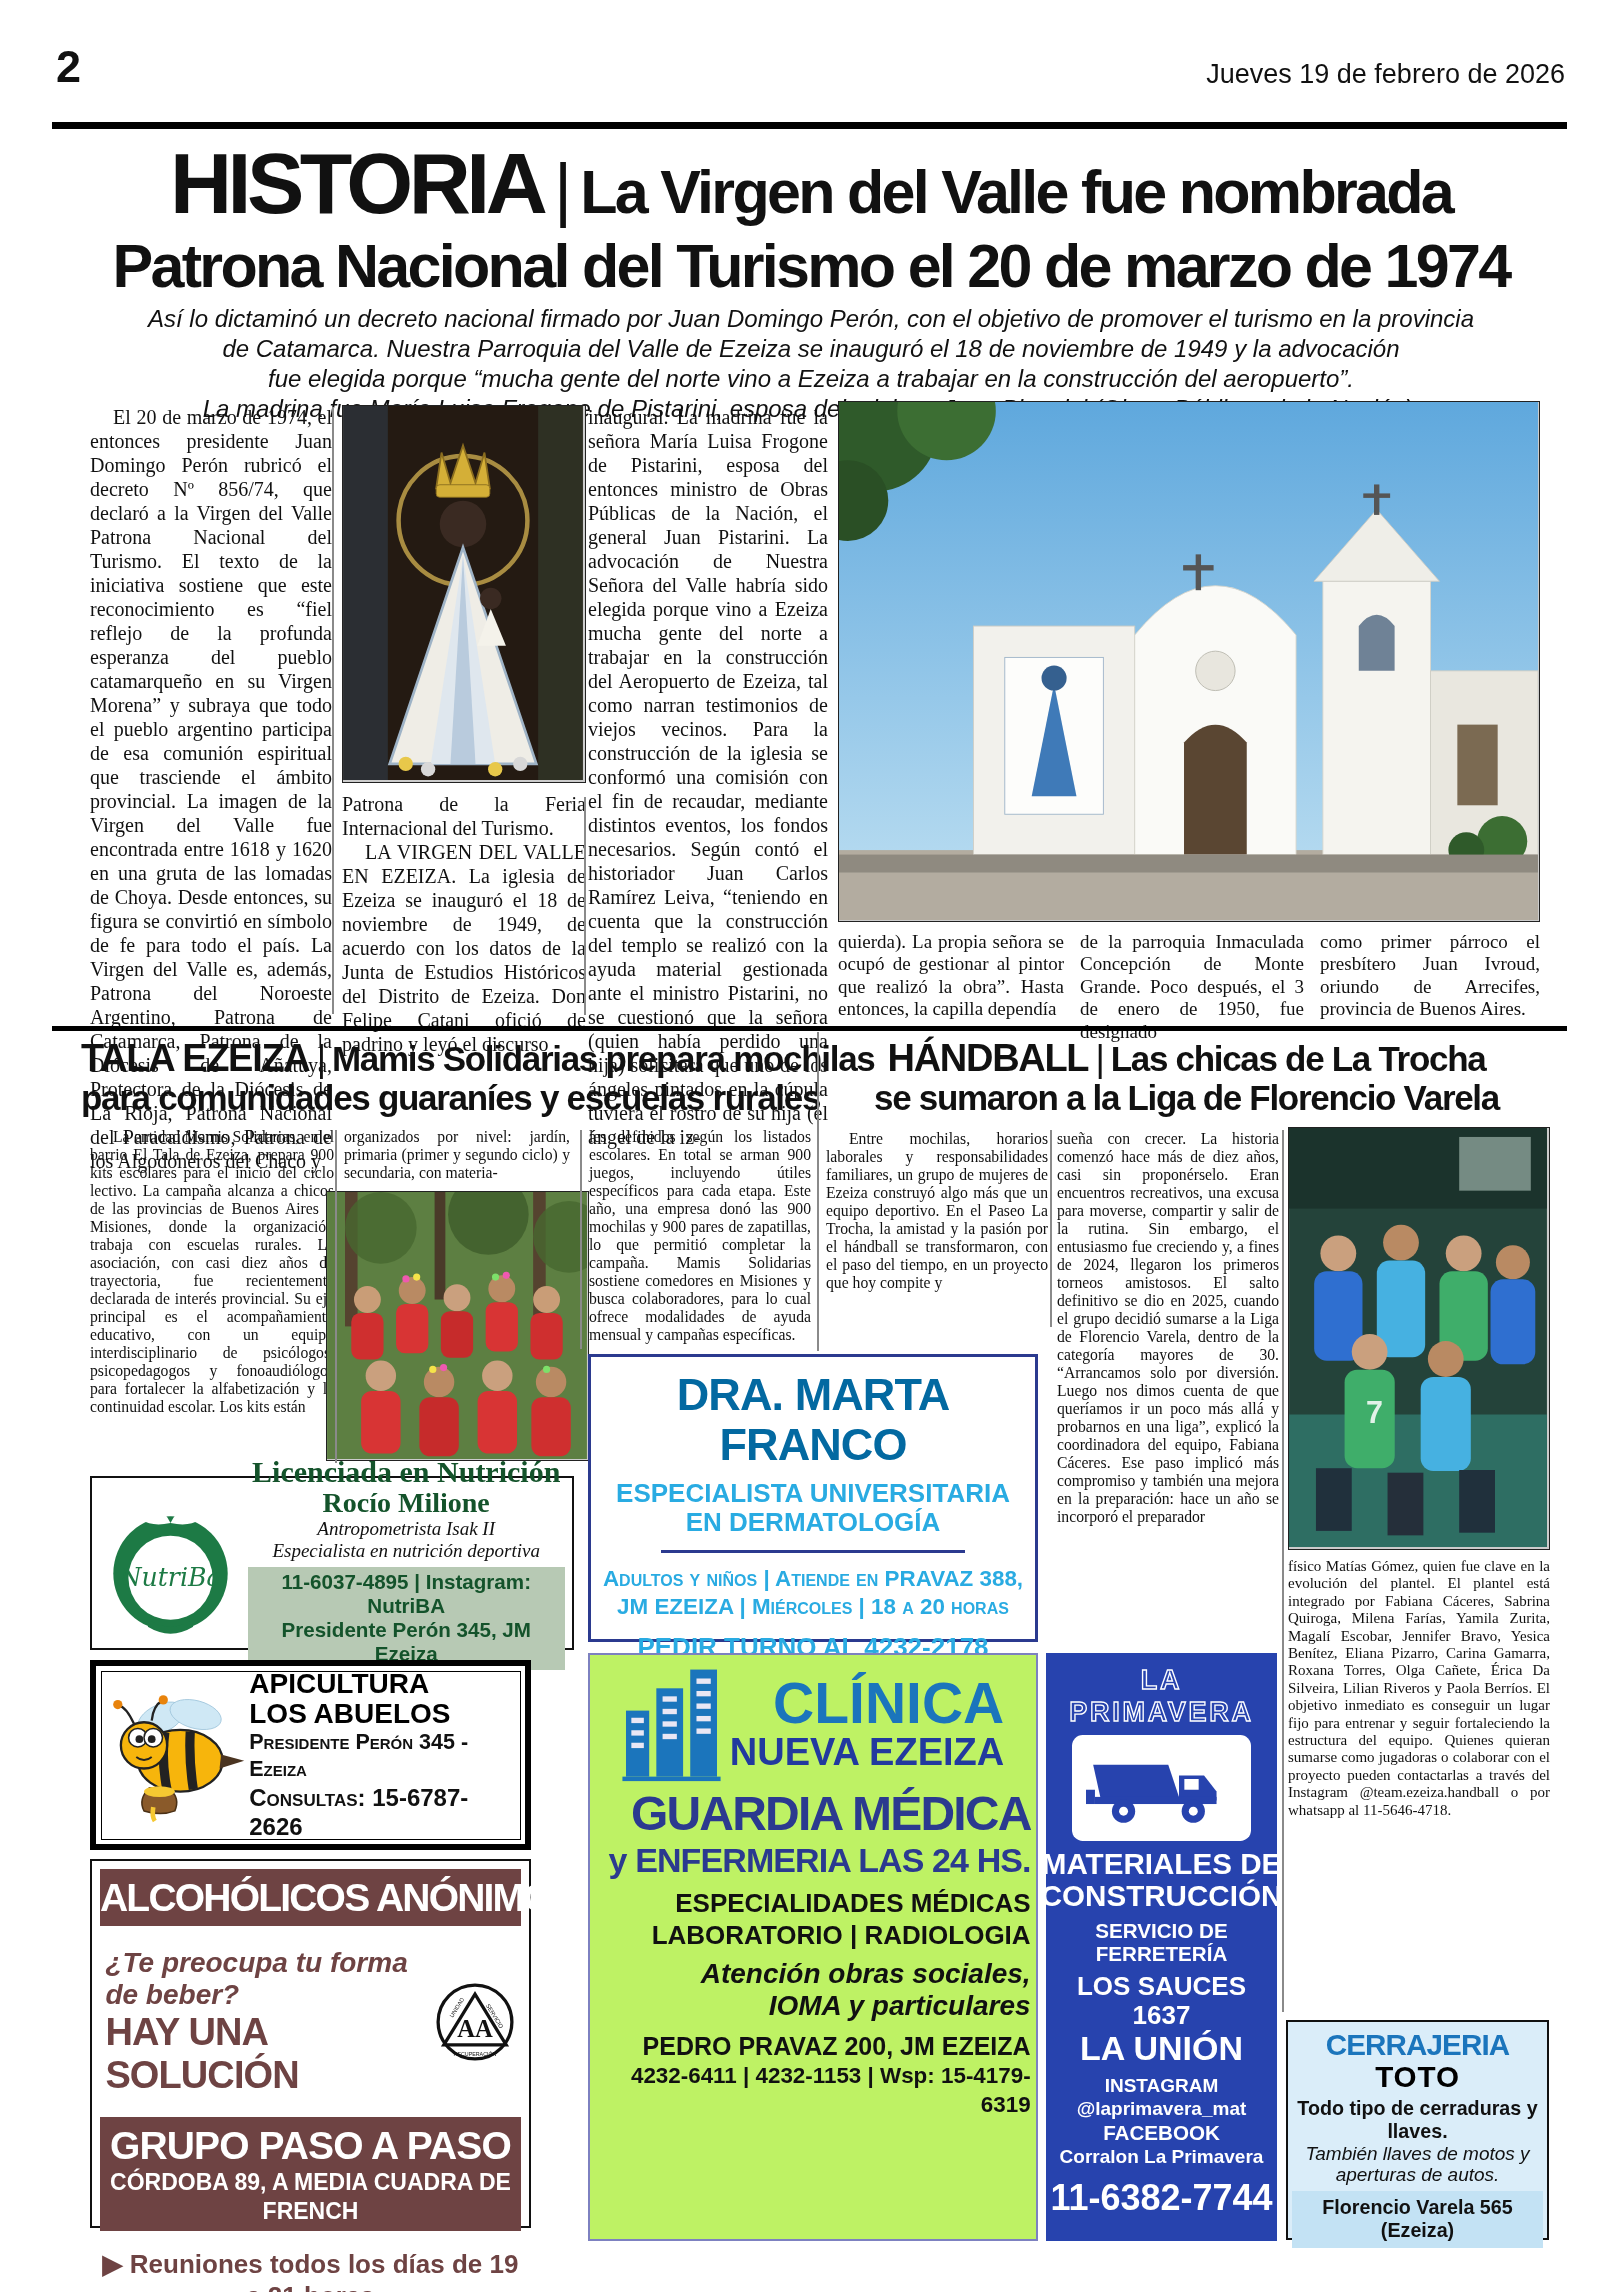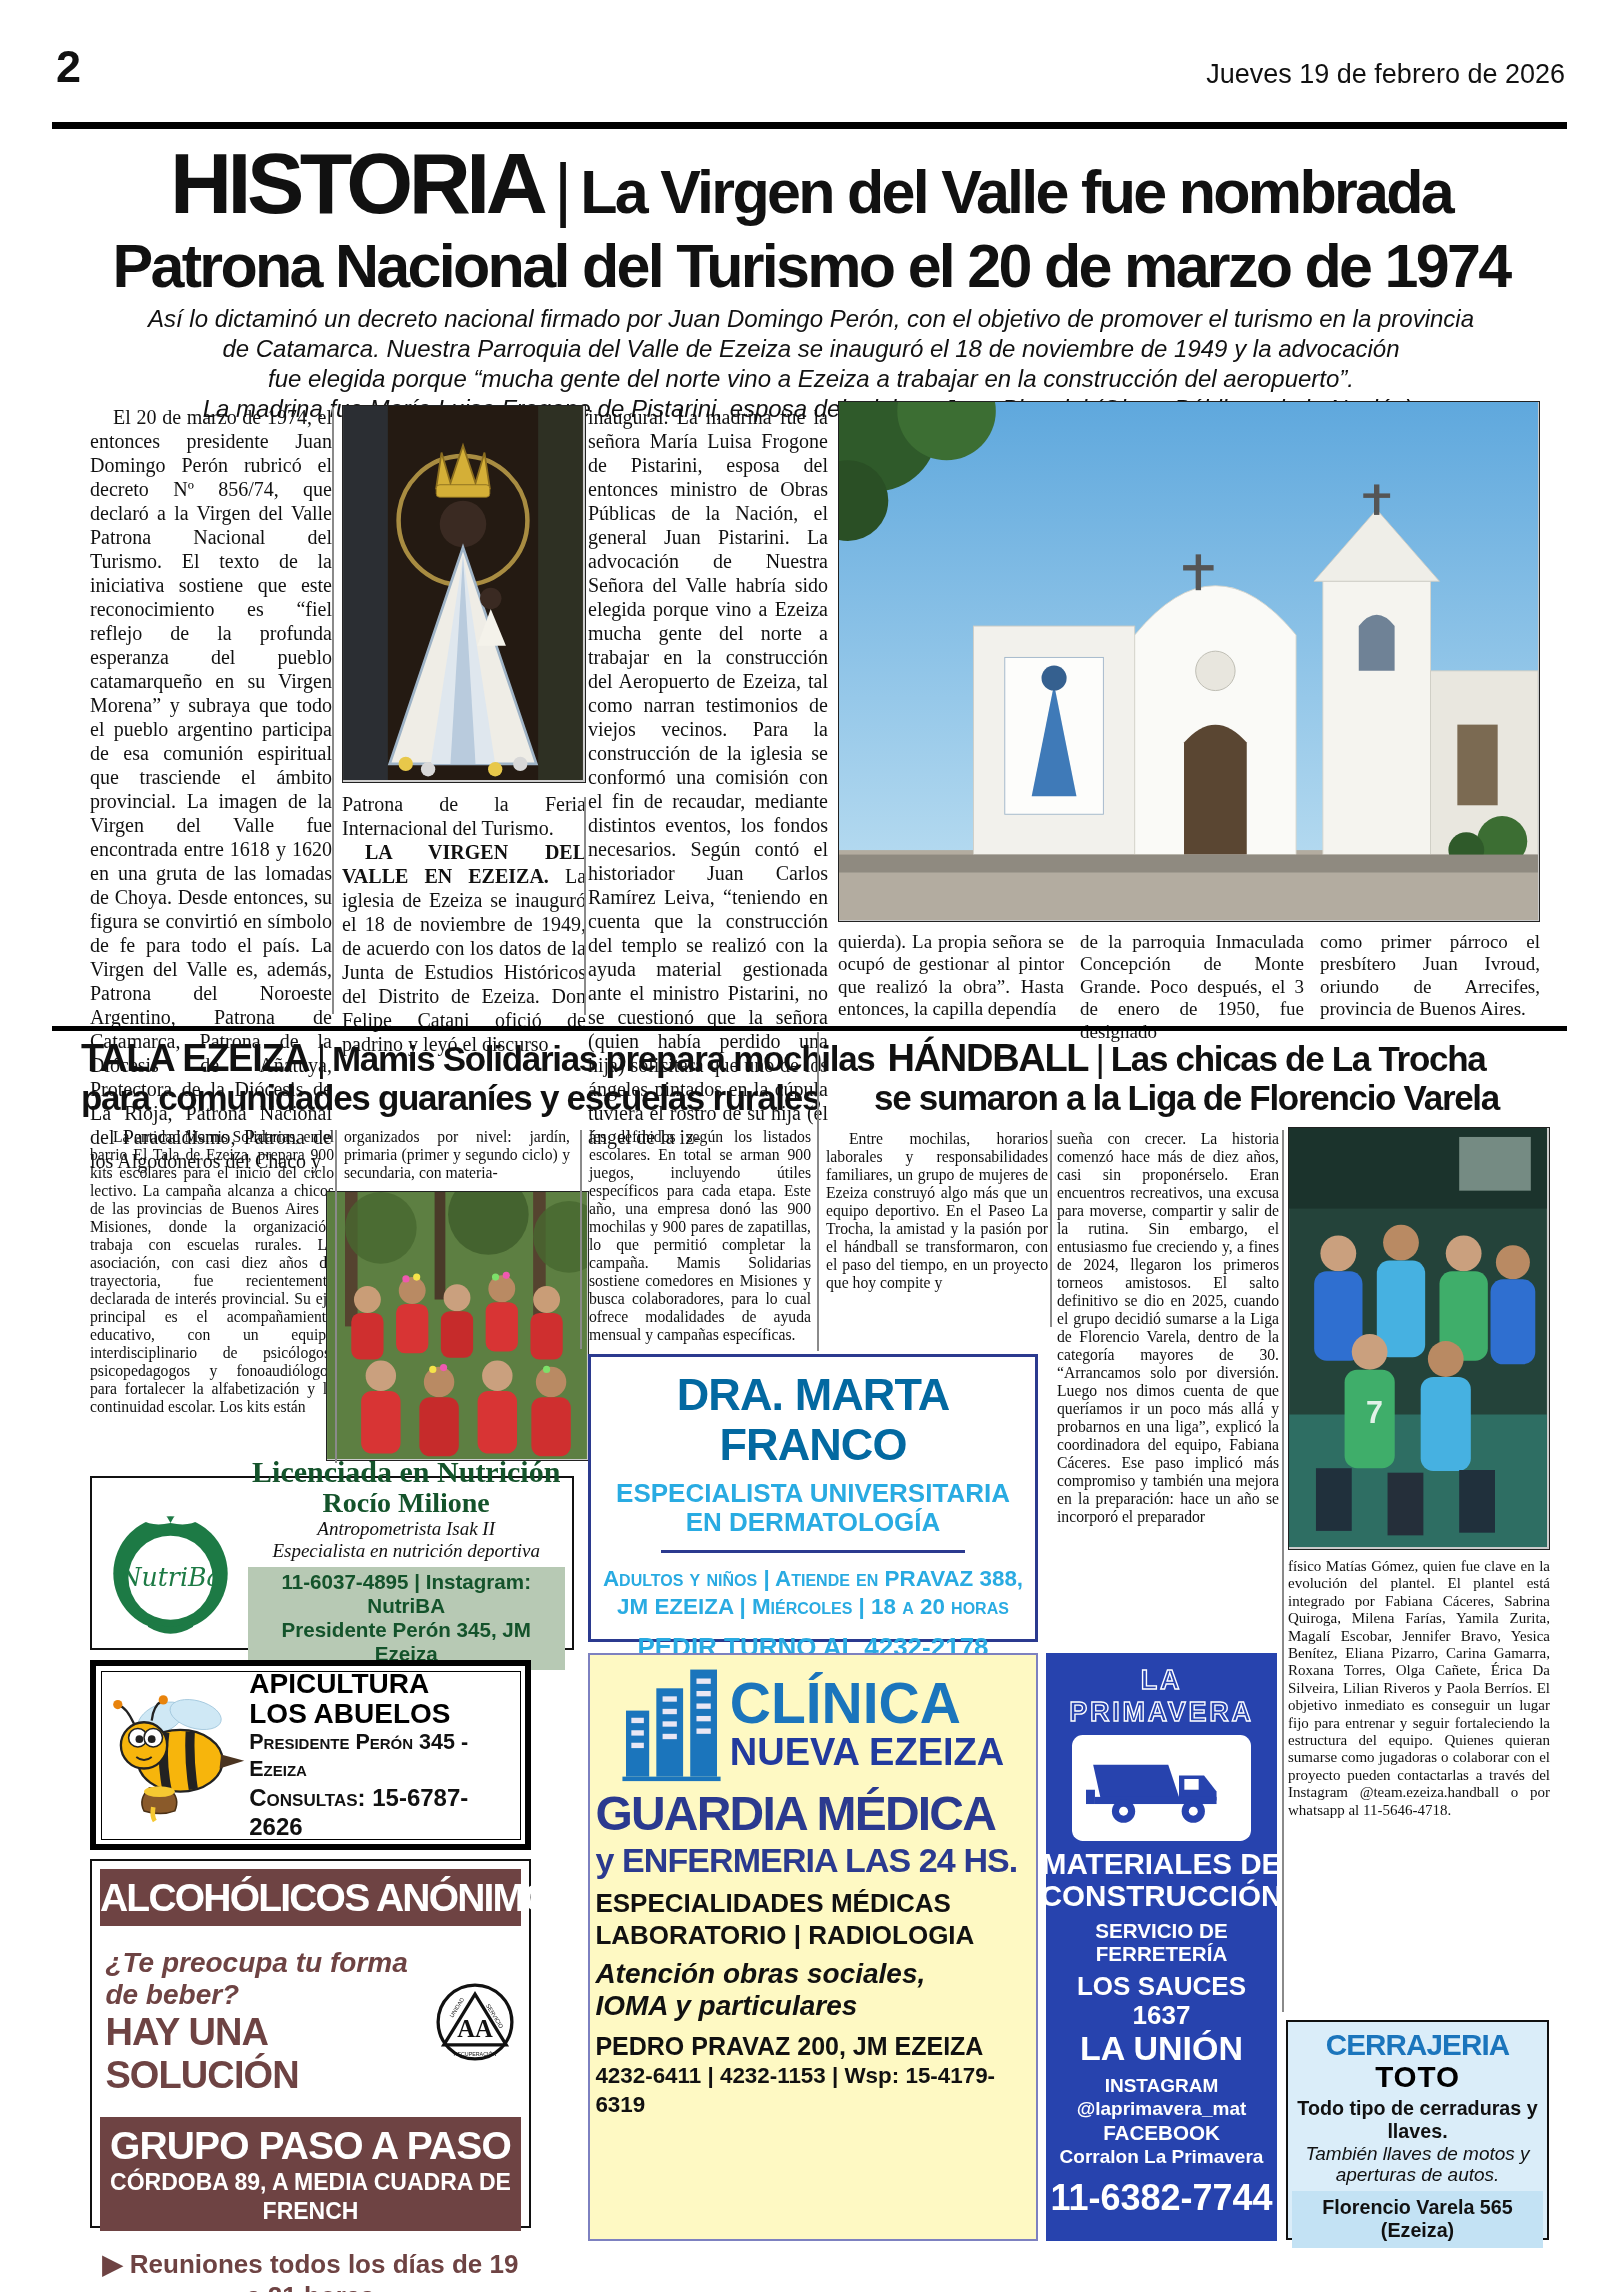--- a/index.html
+++ b/index.html
@@ -28,21 +28,21 @@
   .rest2{font-size:35px;font-weight:700;}
   .sub2{font-size:35px;font-weight:700;}
 
   
   .bt{font:20px/24px "Liberation Serif",serif;text-align:justify;}
   .bt p{margin:0;}
   .ind{text-indent:23px;}
   .btc{font:19px/22.4px "Liberation Serif",serif;text-align:justify;}
   .bts{font:15.7px/18px "Liberation Serif",serif;text-align:justify;}
   .bts3{font:15px/17.4px "Liberation Serif",serif;text-align:justify;}
-  .lead{font-weight:700;}
+  .lead{font-weight:400;}
 
   .photo{border:1.8px solid #222;box-sizing:border-box;background:#ccc;}
   .vrule{position:absolute;width:1.8px;background:#8a8a8a;}
 
   
   .ad{box-sizing:border-box;}
   
   .ad-nutri{border:2.7px solid #111;display:flex;align-items:center;padding:5.4px 7.2px;gap:5.4px;background:#fff;}
   .nutri-right{flex:1;text-align:center;}
   .nutri-title{font:700 30px/32px "Liberation Serif",serif;color:#14532b;}
@@ -70,21 +70,21 @@
   .aa-meet{font:700 26px/32px "Liberation Sans",sans-serif;}
   .aa-mail{font:700 26px/30px "Liberation Sans",sans-serif;}
   
   .ad-franco{border:3.6px solid #2b3a8f;background:#fff;text-align:center;padding:12.5px 5.4px;}
   .fr-name{font:900 45px/50px "Liberation Sans",sans-serif;color:#0369a1;letter-spacing:-0.9px;}
   .fr-esp{font:800 26px/29.6px "Liberation Sans",sans-serif;color:#29abe2;margin-top:9px;}
   .fr-hr{width:70%;height:2.7px;background:#2b3a8f;margin:12.5px auto;}
   .fr-line{font:700 22.4px/28px "Liberation Sans",sans-serif;color:#29abe2;font-variant:small-caps;}
   .fr-turno{font:800 26px/30px "Liberation Sans",sans-serif;color:#29abe2;margin-top:10.7px;}
   
-  .ad-clinica{border:2.7px solid #7d81c0;background:#fef9c3;text-align:left;padding:10.7px 5.4px;}
+  .ad-clinica{border:2.7px solid #7d81c0;background:#bef264;text-align:right;padding:10.7px 5.4px;}
   .cl-top{display:flex;align-items:center;justify-content:center;gap:9px;}
   .cl-name1{font:900 57px/57px "Liberation Sans",sans-serif;color:#1b75bc;letter-spacing:0px;}
   .cl-name2{font:900 38px/41px "Liberation Sans",sans-serif;color:#223a9e;}
   .cl-g1{font:900 48px/54px "Liberation Sans",sans-serif;color:#2b3a8f;letter-spacing:-1.8px;margin-top:5.4px;}
   .cl-g2{font:900 34px/39px "Liberation Sans",sans-serif;color:#2b3a8f;letter-spacing:-0.9px;}
   .cl-b{font:800 26px/32px "Liberation Sans",sans-serif;color:#111;margin-top:7.2px;}
   .cl-it{font:italic 800 28px/32px "Liberation Sans",sans-serif;color:#111;margin-top:7.2px;}
   .cl-addr{font:800 25px/30px "Liberation Sans",sans-serif;color:#111;margin-top:9px;}
   .cl-ph{font:800 22.4px/29px "Liberation Sans",sans-serif;color:#111;}
   

